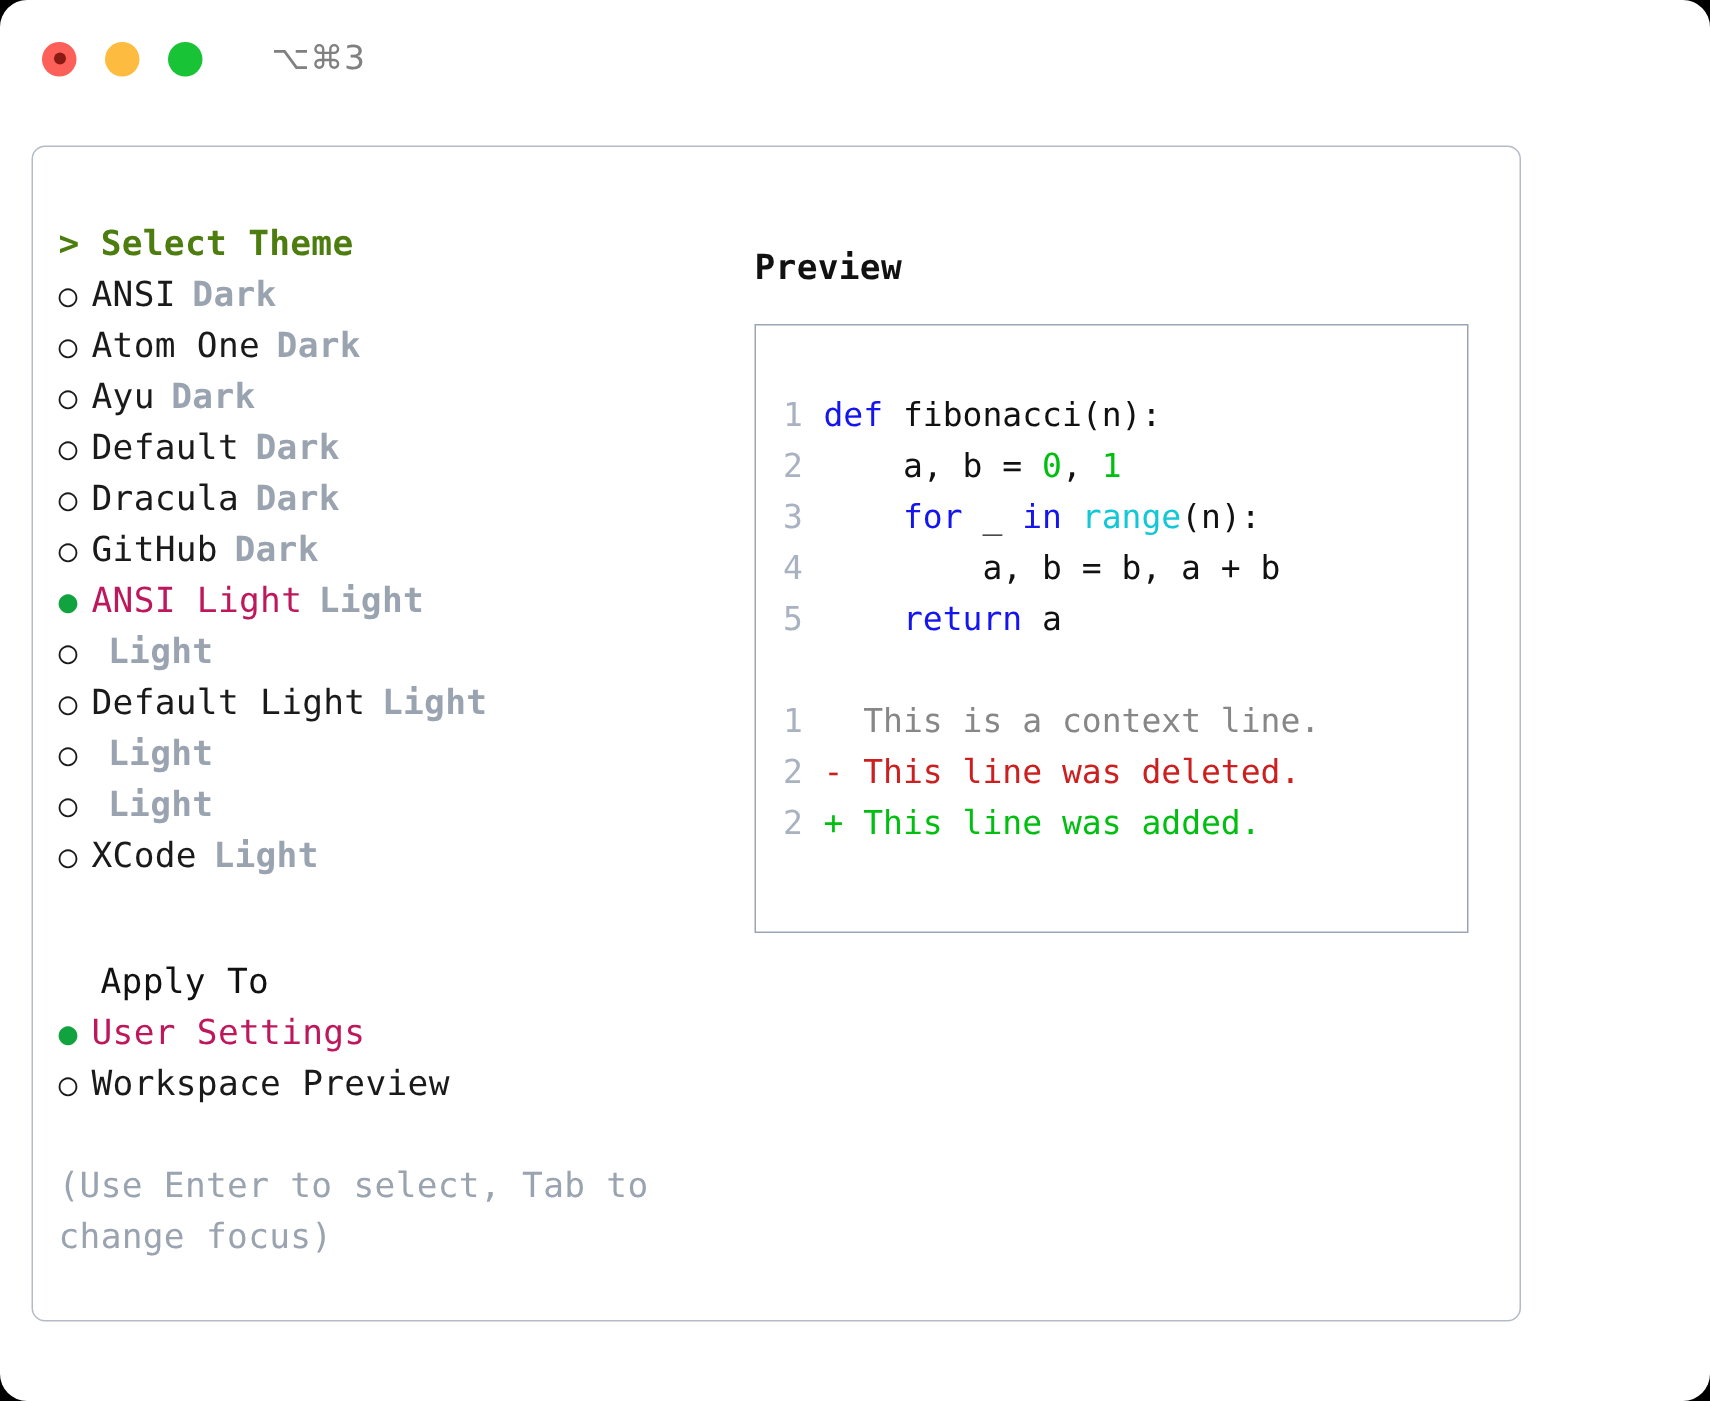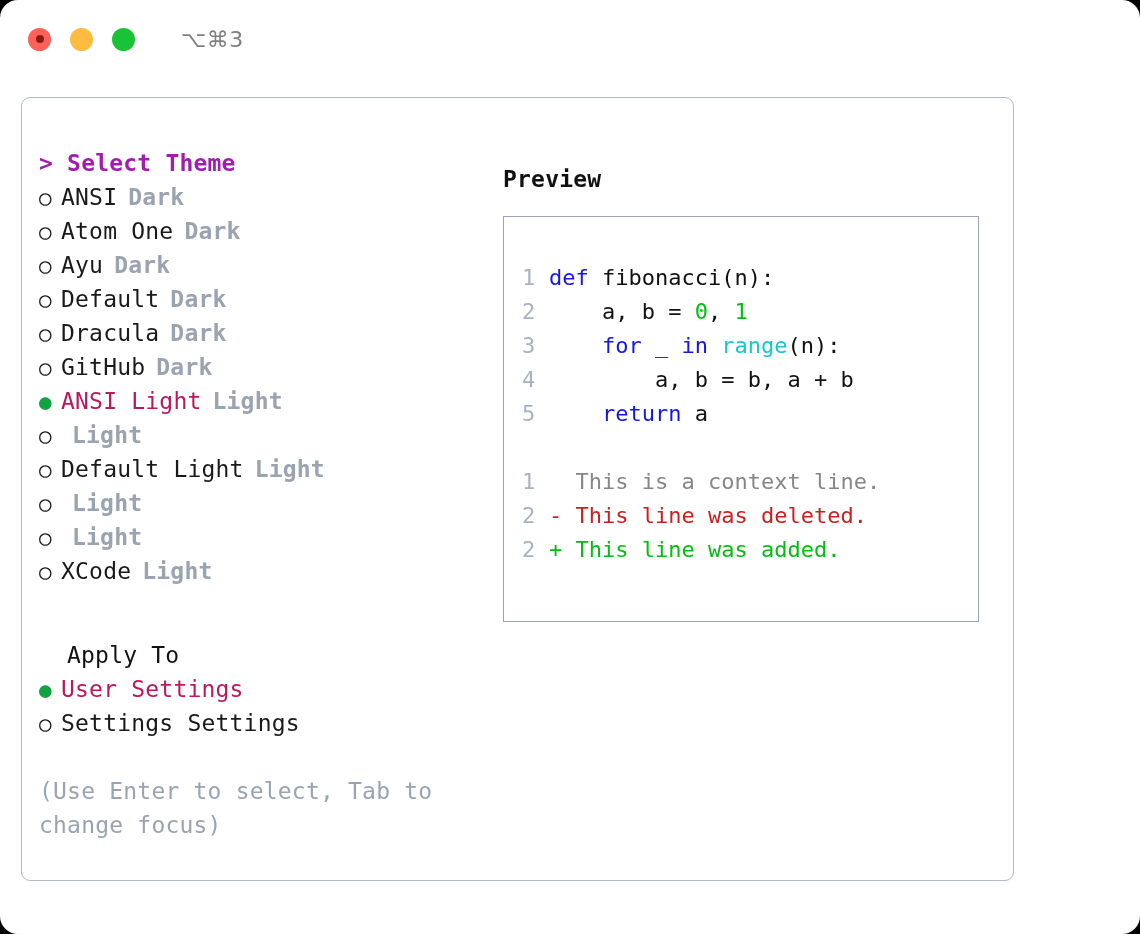--- a/index.html
+++ b/index.html
@@ -93,21 +93,21 @@
   .left-col {
     position: absolute;
     left: 17px;
     top: 48px;
     width: 470px;
   }
 
   .section-head {
     font-size: 23px;
     font-weight: bold;
-    color: #a21caf;
+    color: #4d7c0f;
     line-height: 34px;
     white-space: pre;
     letter-spacing: 0.2px;
   }
 
   .opt-row {
     display: flex;
     align-items: baseline;
     line-height: 34px;
     height: 34px;
@@ -239,21 +239,21 @@
             <div class="opt-row"><span class="bullet">○</span><span class="opt-name">Default Light</span><span class="opt-tag">Light</span></div>
             <div class="opt-row"><span class="bullet">○</span><span class="opt-tag">Light</span></div>
             <div class="opt-row"><span class="bullet">○</span><span class="opt-tag">Light</span></div>
             <div class="opt-row"><span class="bullet">○</span><span class="opt-name">XCode</span><span class="opt-tag">Light</span></div>
           </div>
 
         <div class="apply-head">Apply To</div>
 
         <div id="apply-list">
             <div class="opt-row"><span class="bullet sel">●</span><span class="opt-name sel">User Settings</span></div>
-            <div class="opt-row"><span class="bullet">○</span><span class="opt-name">Settings Settings</span></div>
+            <div class="opt-row"><span class="bullet">○</span><span class="opt-name">Workspace Preview</span></div>
           </div>
 
         <div class="hint">(Use Enter to select, Tab to change focus)</div>
       </div>
 
       <div class="right-col">
         <div class="preview-title">Preview</div>
 
         <div class="preview-box">
           <div id="code-block">

